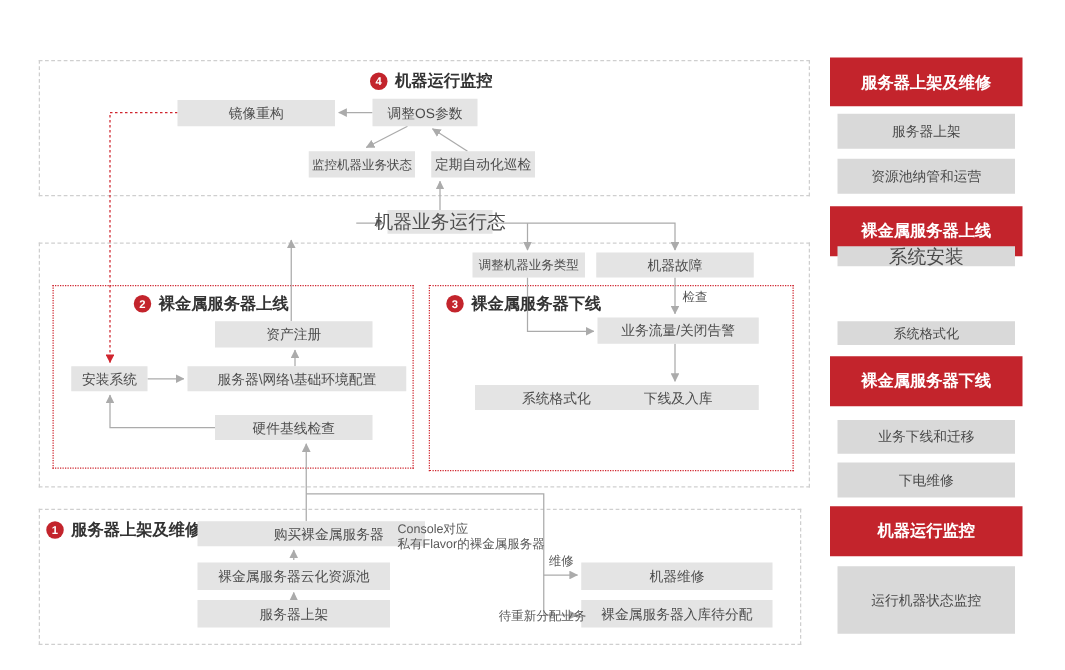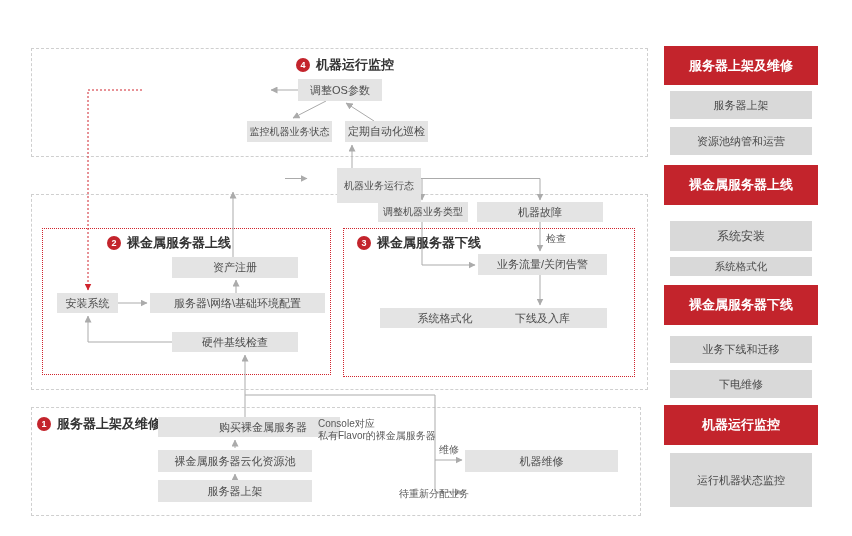--- a/index.html
+++ b/index.html
@@ -75,56 +75,58 @@
   </div>
   <div class="sec-title" style="left:357px;top:234px;">
     <span class="badge">3</span>
     <span>裸金属服务器下线</span>
   </div>
   <div class="sec-title" style="left:37px;top:415px;">
     <span class="badge">1</span>
     <span>服务器上架及维修</span>
   </div>
 
+  <div class="node" style="left:142px;top:80px;width:126px;height:21px;">镜像重构</div>
   <div class="node" style="left:298px;top:79px;width:84px;height:22px;">调整OS参数</div>
   <div class="node" style="left:247px;top:121px;width:85px;height:21px;font-size:10px;">监控机器业务状态</div>
   <div class="node" style="left:345px;top:121px;width:83px;height:21px;">定期自动化巡检</div>
 
-  <div class="node" style="left:310px;top:168px;width:84px;height:35px;font-size:10px;margin-left:27px;">机器业务运行态</div>
+  <div class="node" style="left:310px;top:168px;width:84px;height:19px;font-size:15px;">机器业务运行态</div>
   <div class="node" style="left:378px;top:202px;width:90px;height:20px;font-size:10px;">调整机器业务类型</div>
   <div class="node" style="left:477px;top:202px;width:126px;height:20px;">机器故障</div>
 
   <div class="node" style="left:172px;top:257px;width:126px;height:21px;">资产注册</div>
   <div class="node" style="left:57px;top:293px;width:61px;height:20px;">安装系统</div>
   <div class="node" style="left:150px;top:293px;width:175px;height:20px;">服务器\网络\基础环境配置</div>
   <div class="node" style="left:172px;top:332px;width:126px;height:20px;">硬件基线检查</div>
 
   <div class="node" style="left:478px;top:254px;width:129px;height:21px;">业务流量/关闭告警</div>
   <div class="node" style="left:380px;top:308px;width:82px;height:20px;padding-left:24px;">系统格式化</div>
   <div class="node" style="left:478px;top:308px;width:129px;height:20px;">下线及入库</div>
 
   <div class="node" style="left:158px;top:417px;width:154px;height:20px;padding-left:28px;">购买裸金属服务器</div>
   <div class="node" style="left:158px;top:450px;width:154px;height:22px;">裸金属服务器云化资源池</div>
   <div class="node" style="left:158px;top:480px;width:154px;height:22px;">服务器上架</div>
   <div class="node" style="left:465px;top:450px;width:153px;height:22px;">机器维修</div>
+  <div class="node" style="left:465px;top:480px;width:153px;height:22px;">裸金属服务器入库待分配</div>
 
   <div class="free-label" style="left:318px;top:418px;">
     <div>Console对应</div>
     <div>私有Flavor的裸金属服务器</div>
   </div>
   <div class="free-label" style="left:546px;top:233px;">检查</div>
   <div class="free-label" style="left:439px;top:444px;">维修</div>
   <div class="free-label" style="left:399px;top:488px;">待重新分配业务</div>
 
   <div class="sb-header" style="top:46px;height:39px;">服务器上架及维修</div>
   <div class="sb-item" style="top:91px;height:28px;">服务器上架</div>
   <div class="sb-item" style="top:127px;height:28px;">资源池纳管和运营</div>
 
   <div class="sb-header" style="top:165px;height:40px;">裸金属服务器上线</div>
-  <div class="sb-item" style="top:221px;height:30px;font-size:12px;">系统安装</div>
+  <div class="sb-item" style="top:197px;height:16px;font-size:15px;">系统安装</div>
   <div class="sb-item" style="top:257px;height:19px;font-size:10.5px;">系统格式化</div>
 
   <div class="sb-header" style="top:285px;height:40px;">裸金属服务器下线</div>
   <div class="sb-item" style="top:336px;height:27px;">业务下线和迁移</div>
   <div class="sb-item" style="top:370px;height:28px;">下电维修</div>
 
   <div class="sb-header" style="top:405px;height:40px;">机器运行监控</div>
   <div class="sb-item" style="top:453px;height:54px;">运行机器状态监控</div>
 
 </div>

